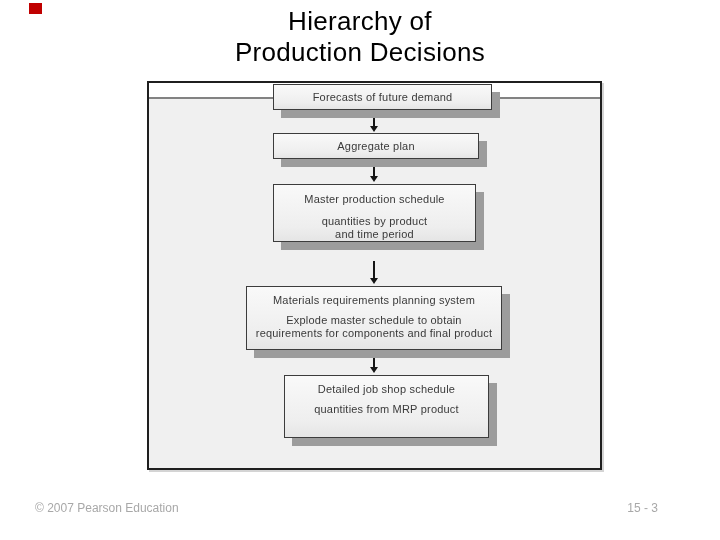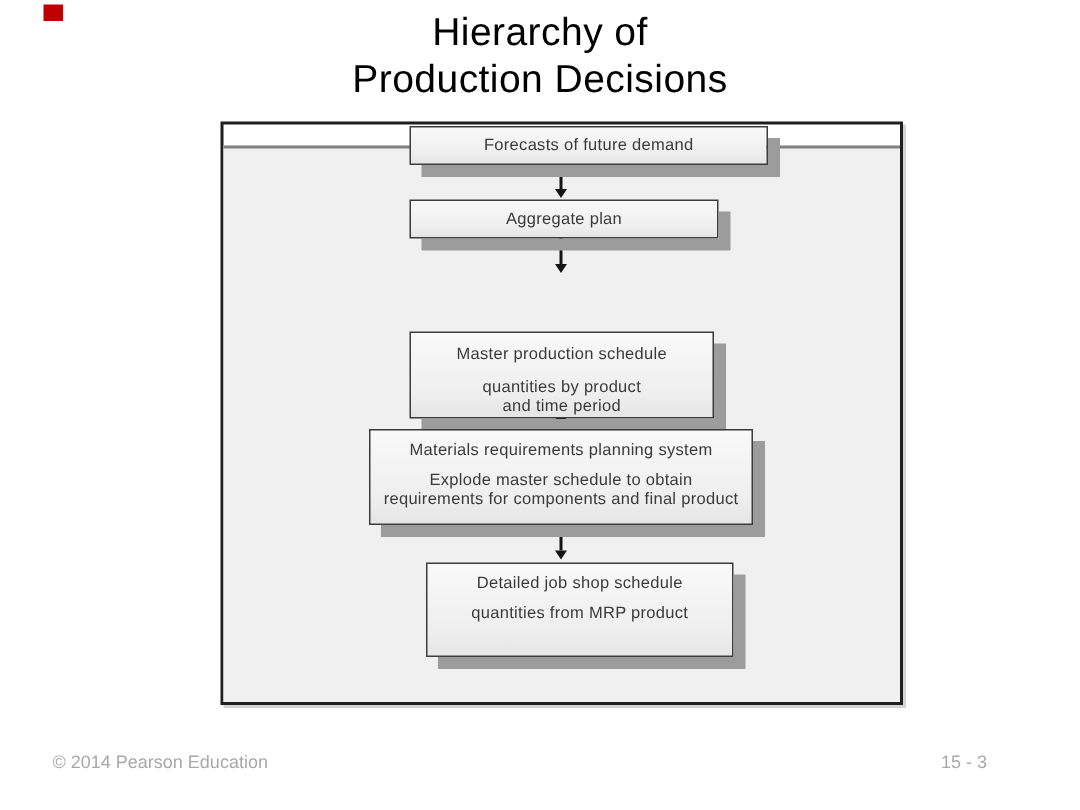--- a/index.html
+++ b/index.html
@@ -32,23 +32,23 @@
 
   
   .node {
     position:absolute; z-index:2; box-sizing:border-box;
     border:1px solid #3c3c3c;
     background:linear-gradient(180deg,#f9f9f9 0%,#eeeeee 75%,#e5e5e5 100%);
     box-shadow:8px 8px 0 #9c9c9c;
     color:#3a3a3a; text-align:center; font-size:11px; letter-spacing:0.2px;
   }
   .node.single { display:flex; align-items:center; justify-content:center; }
-  #node-forecasts { left:273px; top:84px;  width:239px; height:26px;text-align:right; }
+  #node-forecasts { left:273px; top:84px;  width:219px; height:26px;text-align:right; }
   #node-aggregate { left:273px; top:133px; width:206px; height:26px; }
-  #node-mps       { left:273px; top:184px; width:203px; height:58px; padding-top:8px;margin-top:37px; }
+  #node-mps       { left:273px; top:184px; width:203px; height:58px; padding-top:8px; }
   #node-mrp       { left:246px; top:286px; width:256px; height:64px; padding-top:7px; }
   #node-djss      { left:284px; top:375px; width:205px; height:63px; padding-top:7px; }
   .node-title { display:block; line-height:13px; }
   .node-body  { line-height:13px; }
   #node-mps .node-body  { margin-top:9px; }
   #node-mrp .node-body  { margin-top:7px; }
   #node-djss .node-body { margin-top:7px; }
 
   
   .connector { position:absolute; left:373px; width:2px; background:#151515; z-index:1; }
@@ -117,14 +117,14 @@
   </div>
 </div>
 
 <div class="node" id="node-djss">
   <span class="node-title">Detailed job shop schedule</span>
   <div class="node-body">
     <div>quantities from MRP product</div>
   </div>
 </div>
 
-<div class="footer-left">© 2014 Pearson Education</div>
+<div class="footer-left">© 2007 Pearson Education</div>
 <div class="footer-right">15 - 3</div>
 
 </body></html>

